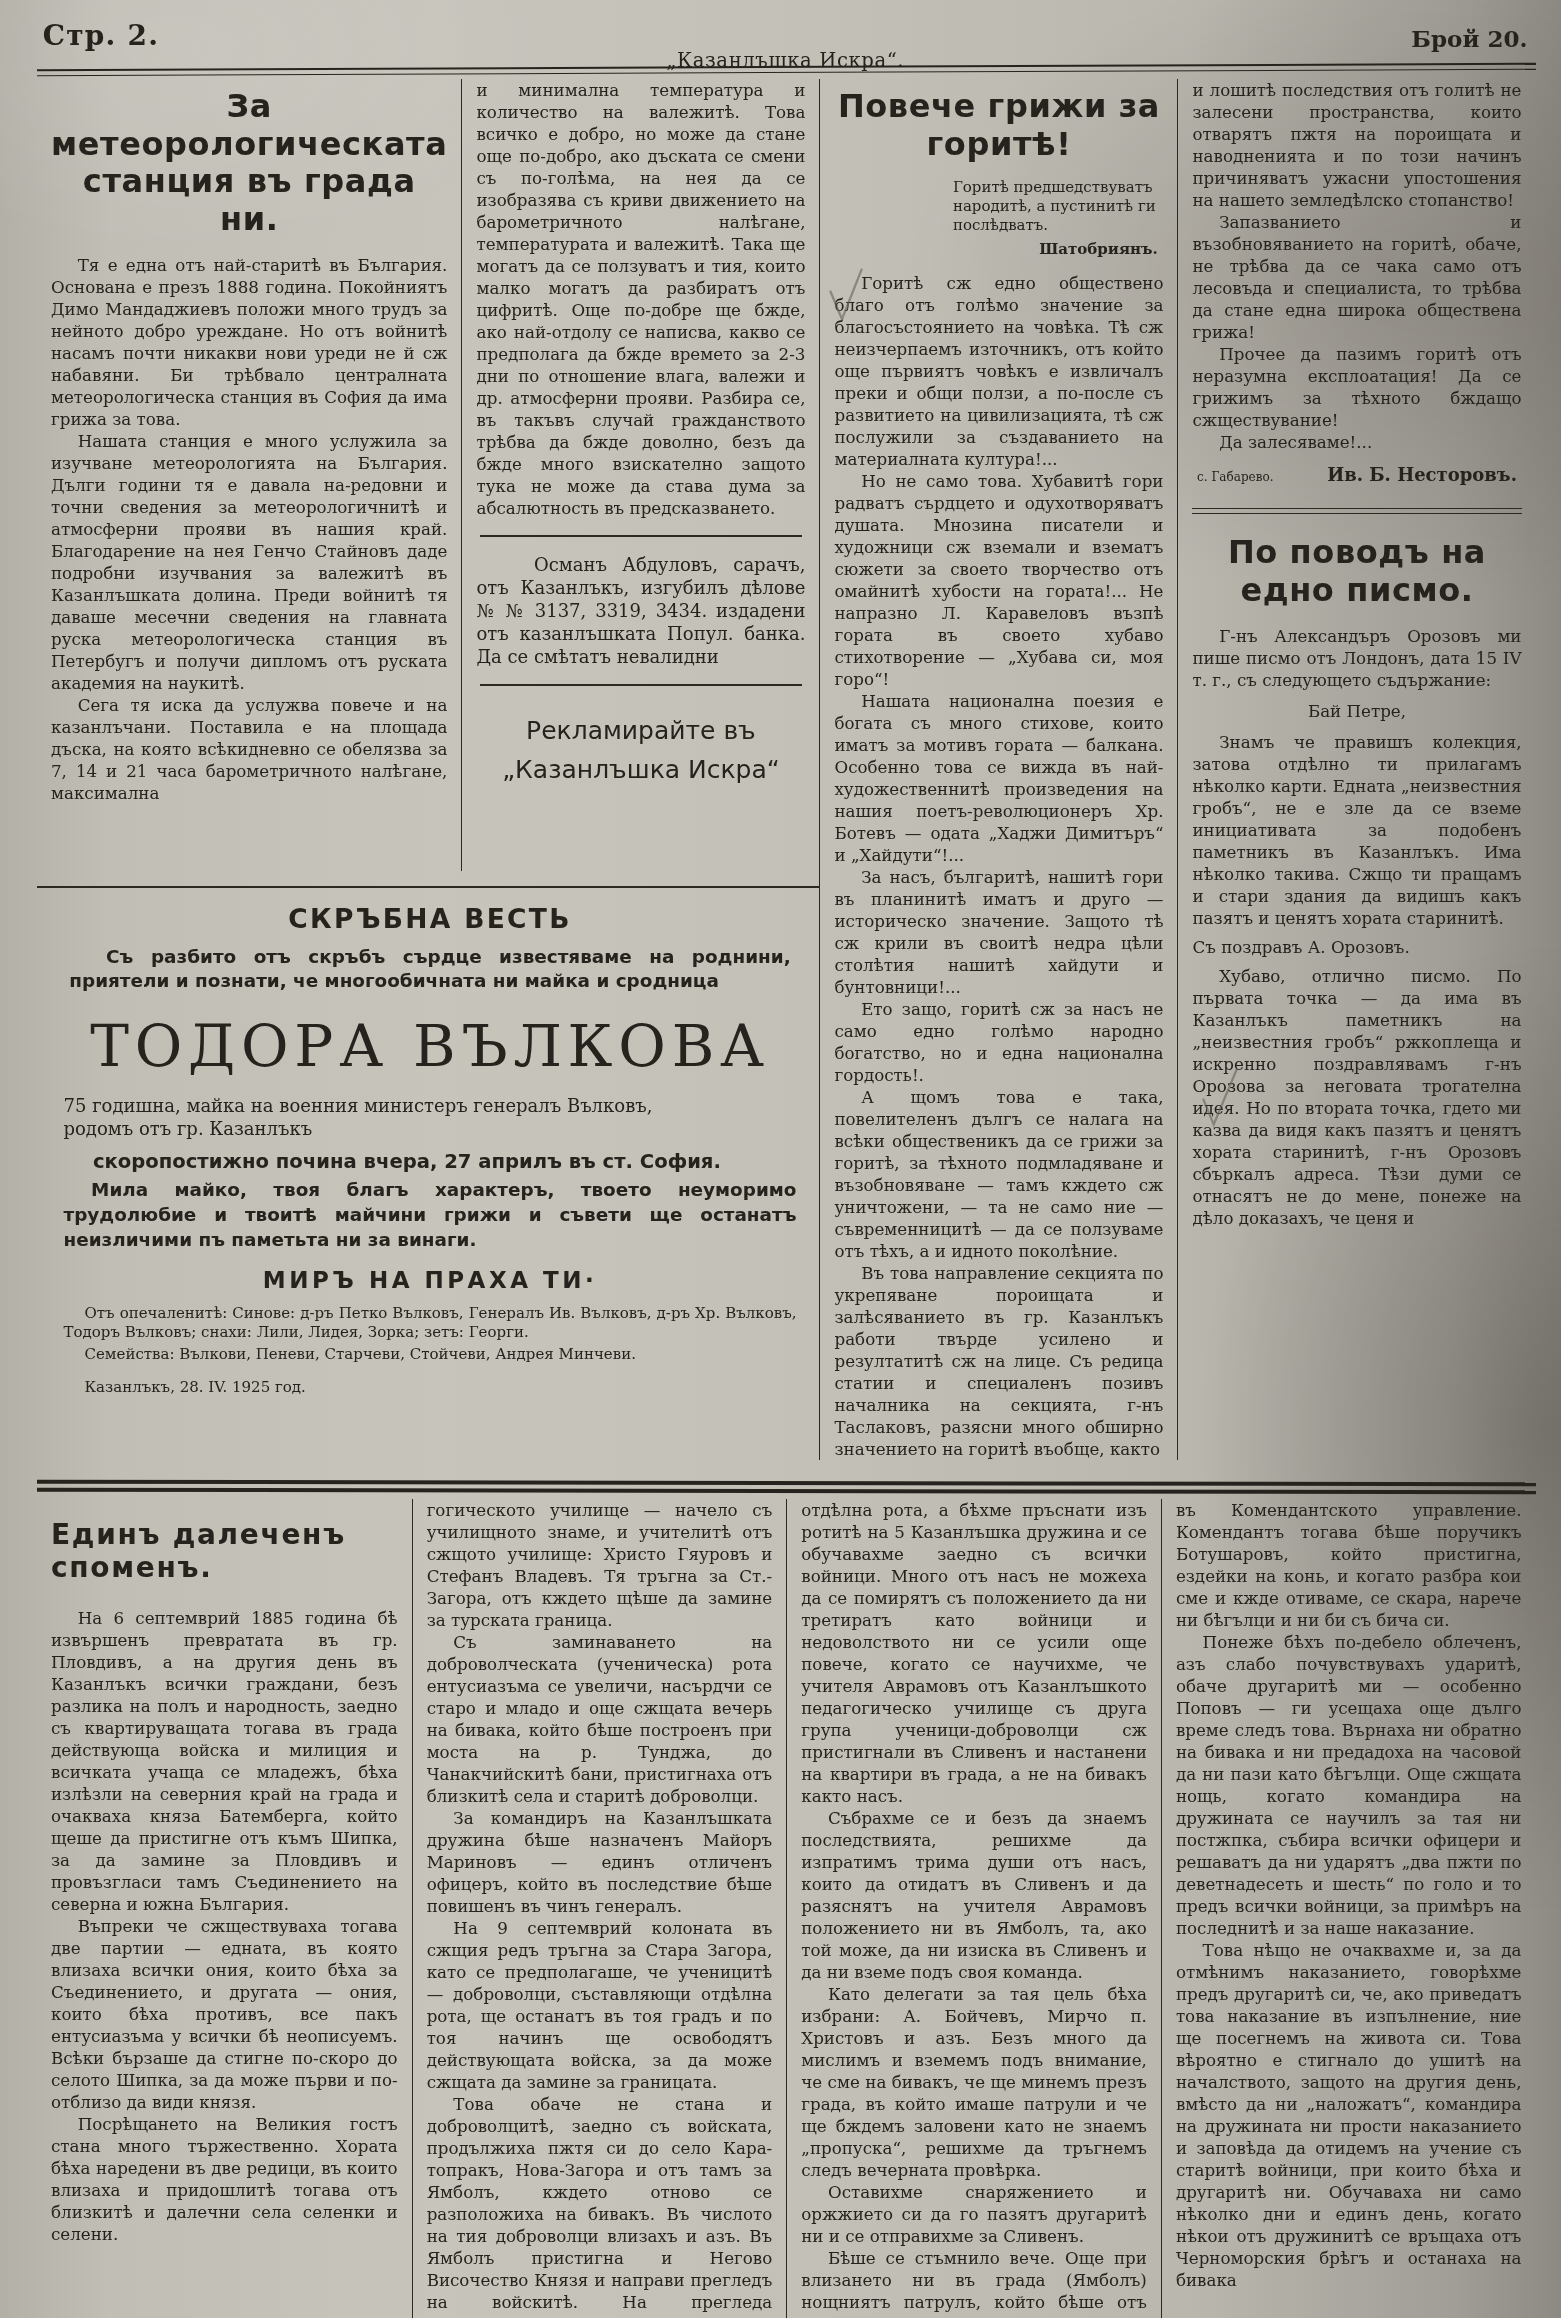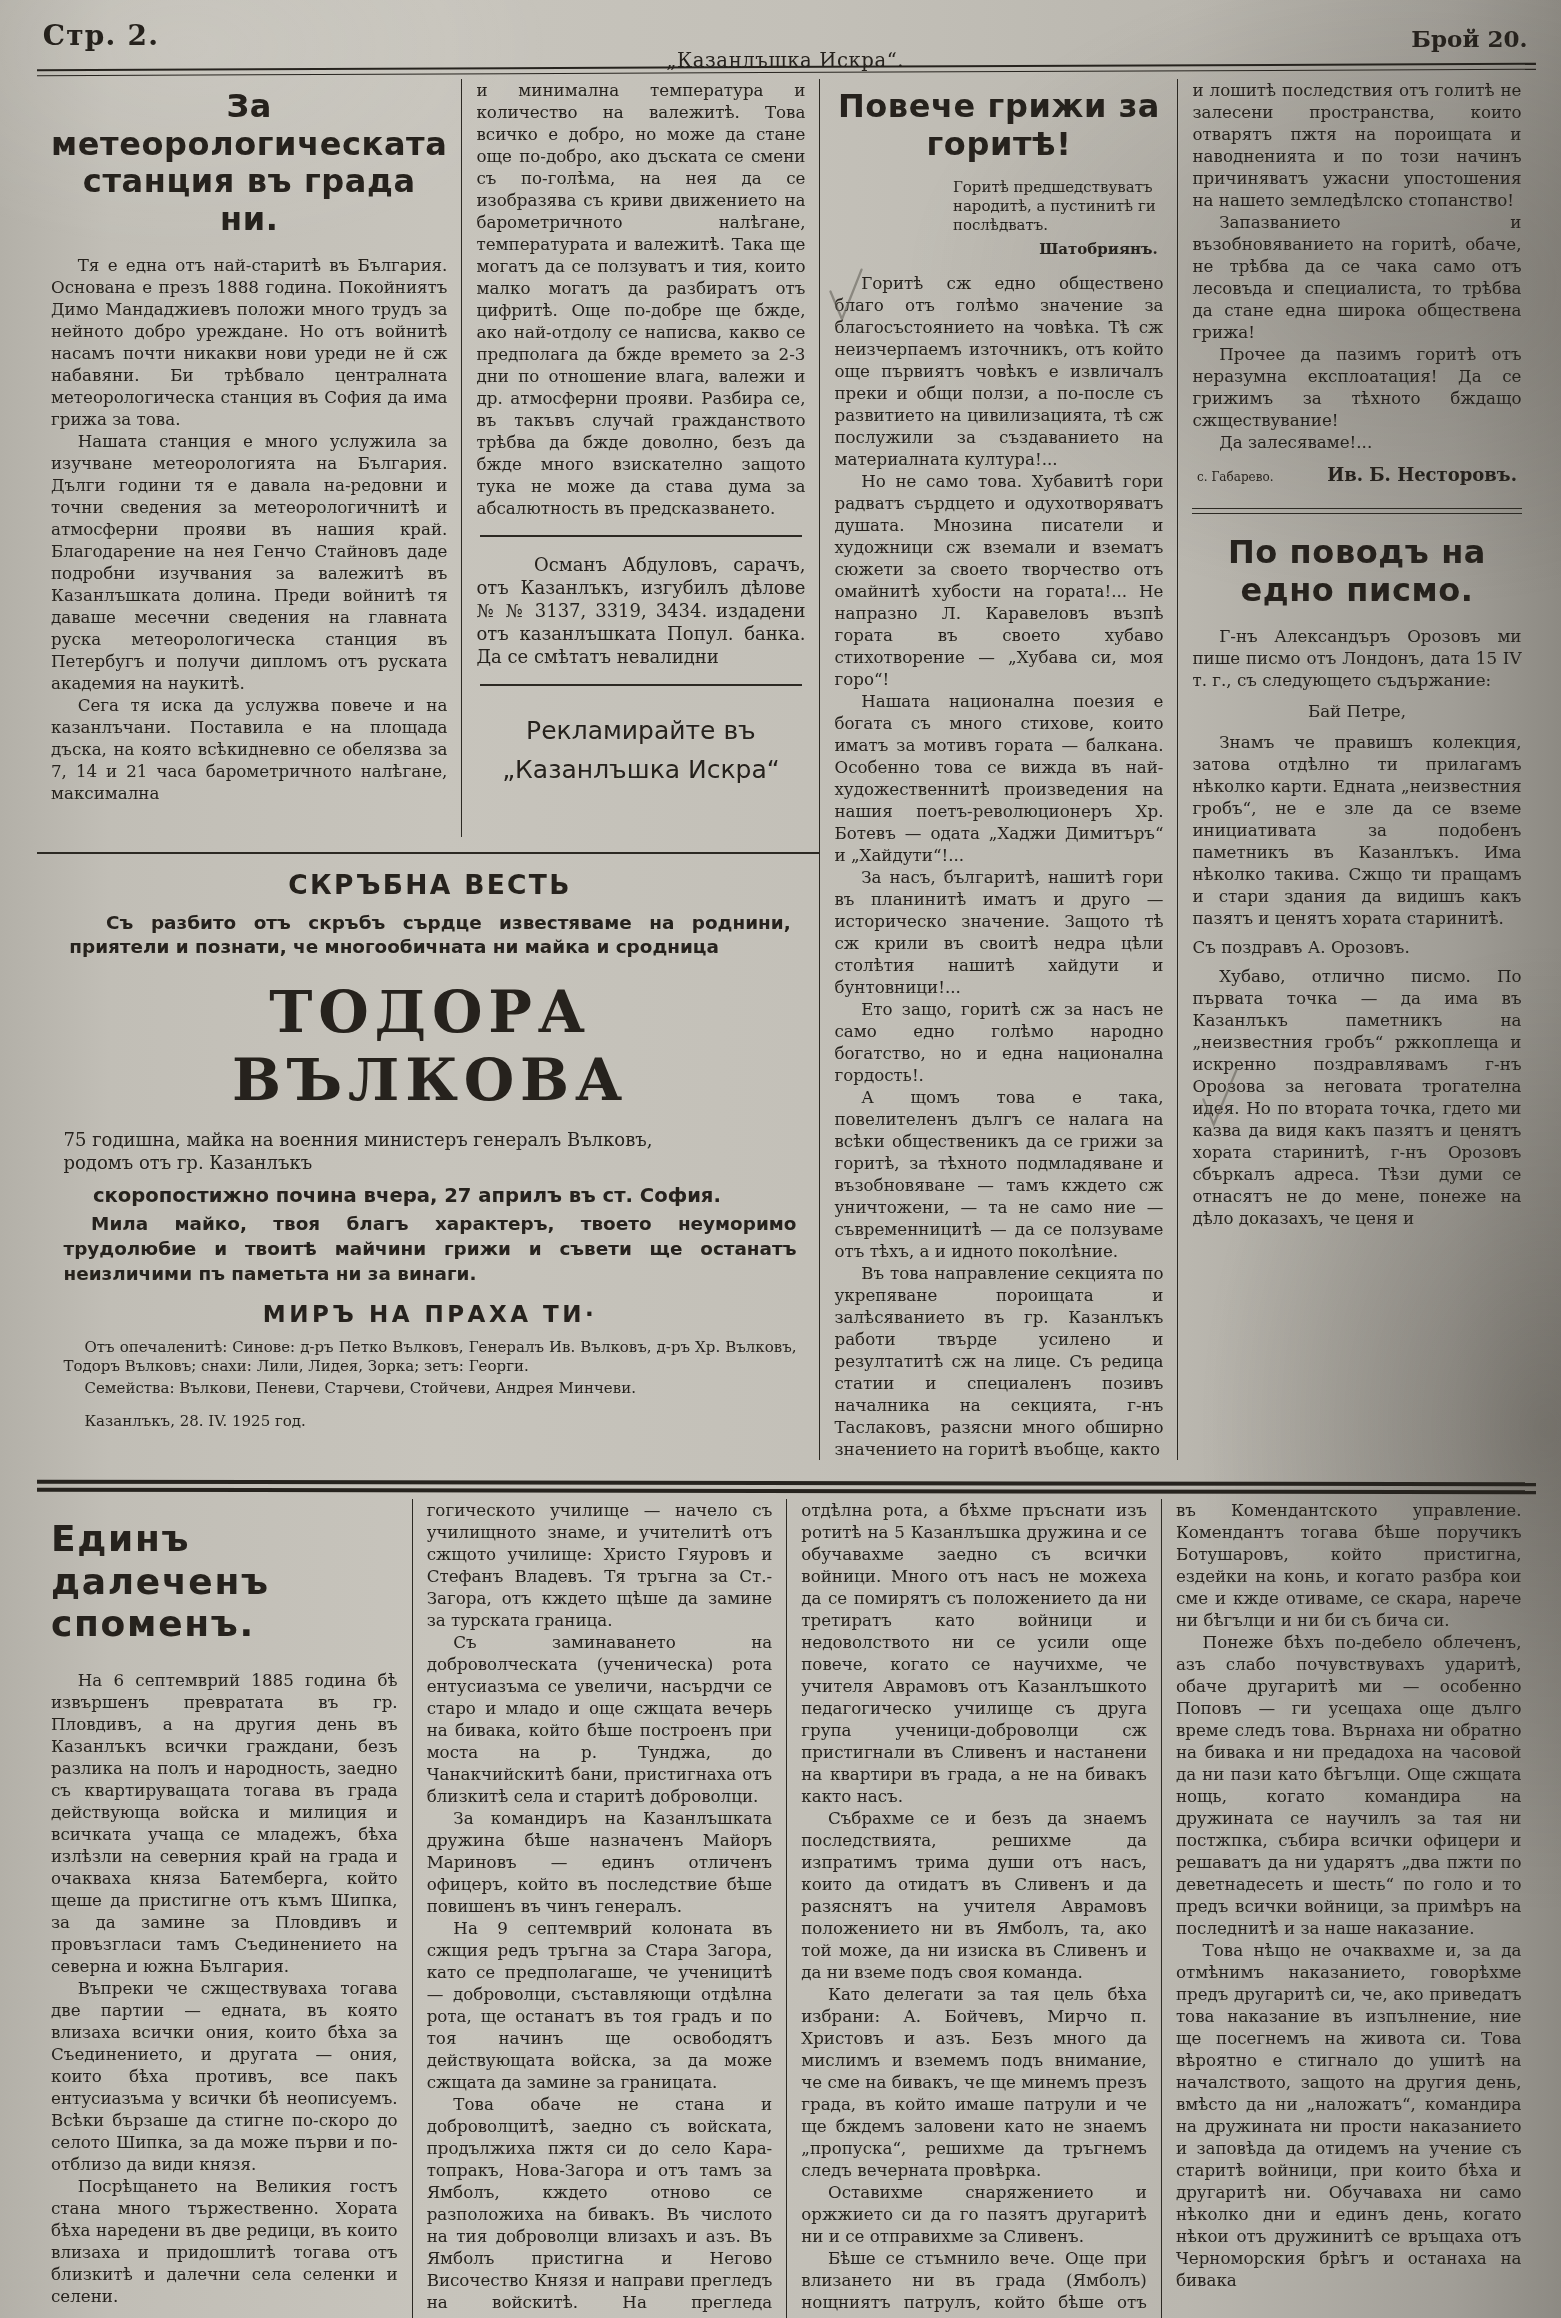--- a/index.html
+++ b/index.html
@@ -31,37 +31,37 @@
   #t-col3{grid-column:3; grid-row:1 / span 2; border-left:1.7px solid #2c2923;}
   #t-col4{grid-column:4; grid-row:1 / span 2; border-left:1.7px solid #2c2923;}
   .obituary{grid-column:1 / span 2; grid-row:2; border-top:2.3px solid #2c2923; margin-top:15px; padding:15px 23px 0 26.5px;}
 
   .bottom{display:grid; grid-template-columns:repeat(4,1fr); margin-top:0;}
   .bottom .col + .col{border-left:1.7px solid #2c2923;}
 
   .para{margin:0; text-indent:1.6em;}
   .para.noindent{text-indent:0;}
   .art-title{font-family:"DejaVu Sans",sans-serif; font-weight:bold; font-size:32px; line-height:1.18; text-align:center; margin:9.2px 0 15px; letter-spacing:0.6px;}
-  .art-title.big{font-size:36px; letter-spacing:1.7px; margin:19.6px 0 23px; text-align:left;}
+  .art-title.big{font-size:28px; letter-spacing:1.7px; margin:19.6px 0 23px; text-align:left;}
   .rule{border:none; border-top:2.3px solid #2c2923; margin:16px 3.5px;}
   .rule2{border:none; border-top:1.7px solid #2c2923; border-bottom:1.7px solid #2c2923; height:4.6px; margin:19.6px 0;}
   .epigraph{margin:2.3px 0 12.7px 36%; font-size:15px; line-height:19px; text-align:left;}
   .ep-author{text-align:right; font-weight:bold; margin-top:4.6px; padding-right:5.8px;}
   .advert{text-align:center; font-family:"DejaVu Sans",sans-serif; font-weight:normal; font-size:25px; line-height:1.55; margin:26.5px 0 23px;}
   .notice{font-size:18px; line-height:23px; text-indent:3.2em;}
   .sign-row{display:flex; justify-content:space-between; align-items:baseline; margin:11.5px 4.6px 8px; text-indent:0;}
   .sign-place{font-size:12px;}
   .sign-name{font-size:18px; font-weight:bold;}
   .center-line{text-align:center; text-indent:0; margin:9.2px 0;}
   .right-line{text-align:left; text-indent:0; margin:7px 3.5px 7px 0;}
 
   
   .obit-kicker{font-family:"DejaVu Sans",sans-serif; font-weight:bold; font-size:26.5px; text-align:center; letter-spacing:2.3px; margin:0 0 10.4px;}
   .obit-intro{font-family:"DejaVu Sans",sans-serif; font-weight:bold; font-size:18.4px; line-height:24px; text-align:justify; text-indent:2em; margin:0 5.8px;}
-  .obit-name{font-size:58px; font-weight:bold; text-align:center; letter-spacing:5.8px; margin:19.6px 0 15px; font-family:"DejaVu Serif",serif;}
+  .obit-name{font-size:58px; font-weight:normal; text-align:center; letter-spacing:5.8px; margin:19.6px 0 15px; font-family:"DejaVu Serif",serif;}
   .obit-desc{font-size:18px; text-align:left; margin:2.3px 0;}
   .obit-died{font-family:"DejaVu Sans",sans-serif; font-weight:bold; font-size:19.6px; margin:10.4px 0 3.5px; text-indent:1.5em; text-align:justify;}
   .obit-tribute{font-family:"DejaVu Sans",sans-serif; font-weight:bold; font-size:18.4px; line-height:25px; text-align:justify; text-indent:1.5em; margin:4.6px 0;}
   .obit-peace{font-family:"DejaVu Sans",sans-serif; font-weight:bold; font-size:23px; text-align:center; letter-spacing:3.5px; margin:15px 0 10.4px;}
   .obit-transfer{font-family:"DejaVu Sans",sans-serif; font-weight:bold; font-size:18.4px; line-height:25px; text-align:justify; text-indent:2em; margin:3.5px 0 15px;}
   .obit-small{font-size:15px; line-height:19.6px; text-align:justify; margin:2.3px 0; text-indent:1.4em;}
   .obit-date{font-size:15px; margin:12.7px 0 5.8px 1.4em;}
 
   .section-divider{height:4px; border-top:4px solid #26231e; border-bottom:4px solid #26231e; margin:21px 0 5.8px; transform:rotate(.1deg);}
 

